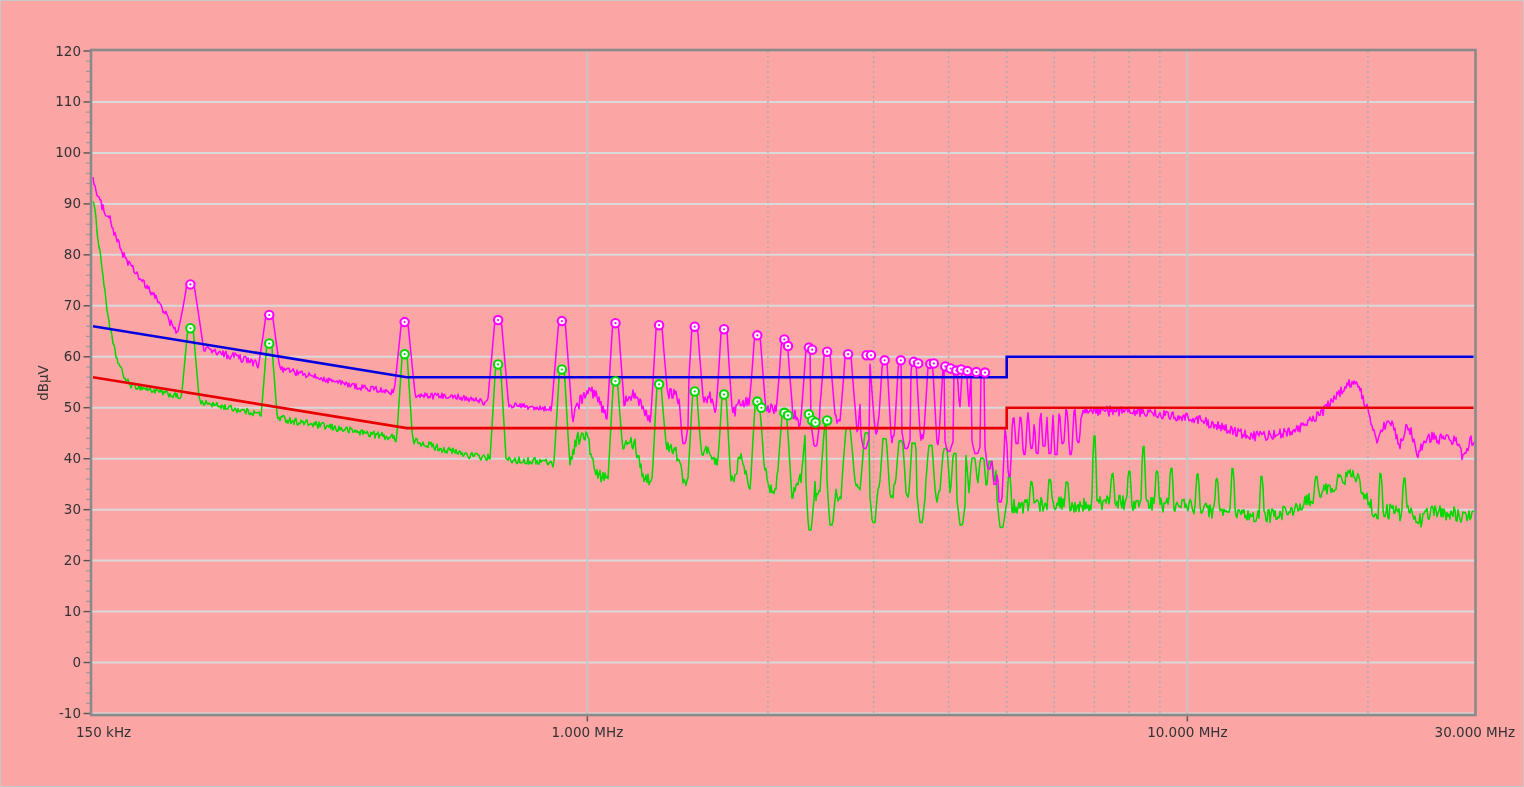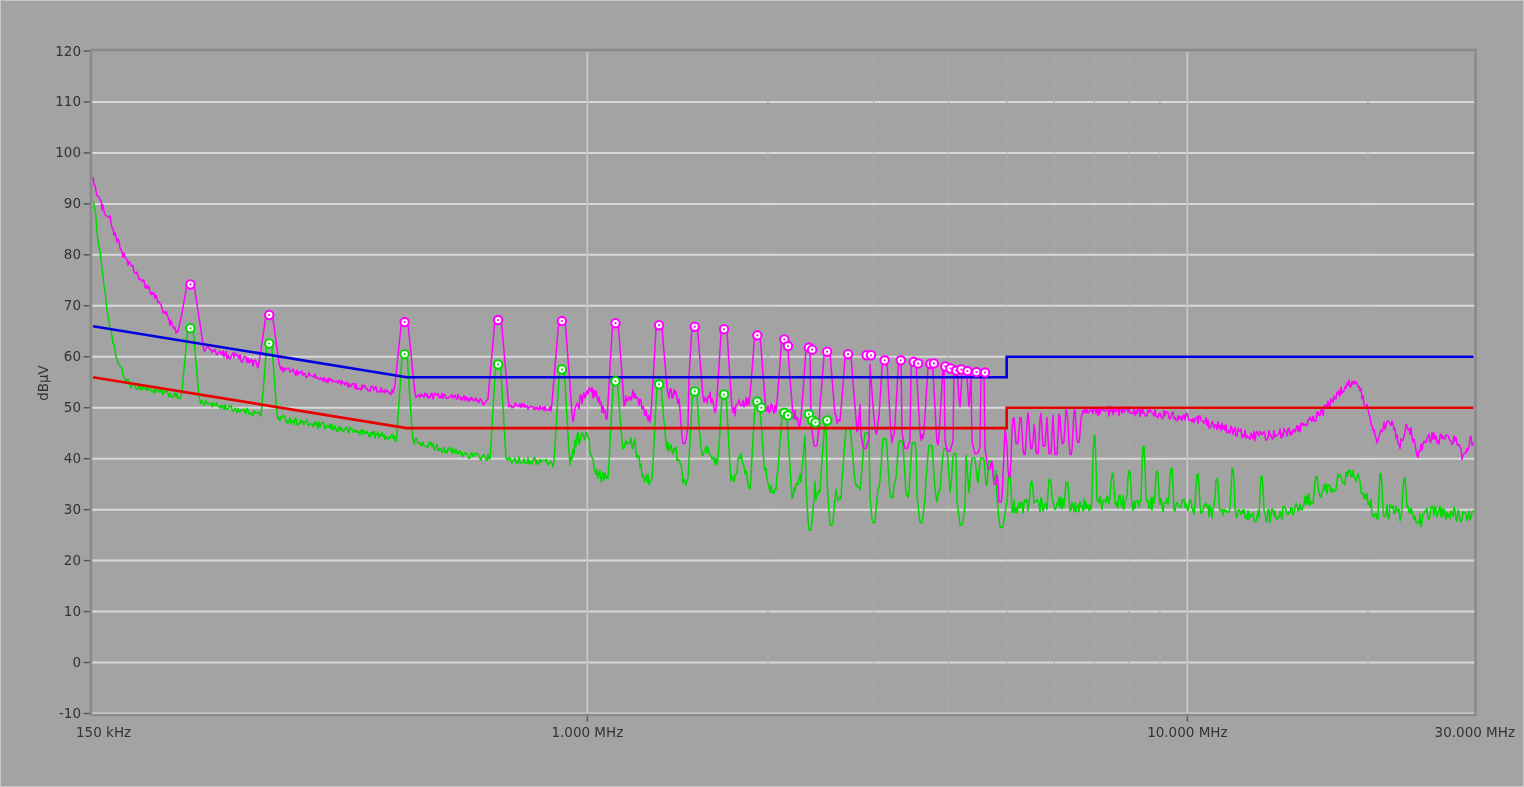--- a/index.html
+++ b/index.html
@@ -1,19 +1,19 @@
 <!DOCTYPE html>
 <html><head>
 <meta charset="utf-8">
 <style>
   html,body{margin:0;padding:0;background:#ffffff;}
   .figure{
     position:relative;
     width:1524px;height:787px;
-    background:#a3a3a3;
+    background:#fca5a5;
     border:1px solid #c8c8c8;
     box-sizing:border-box;
     font-family:"DejaVu Sans","Liberation Sans",sans-serif;
     overflow:hidden;
   }
   svg{display:block;}
   text{font-family:"DejaVu Sans","Liberation Sans",sans-serif;}
 </style>
 </head>
 <body>

